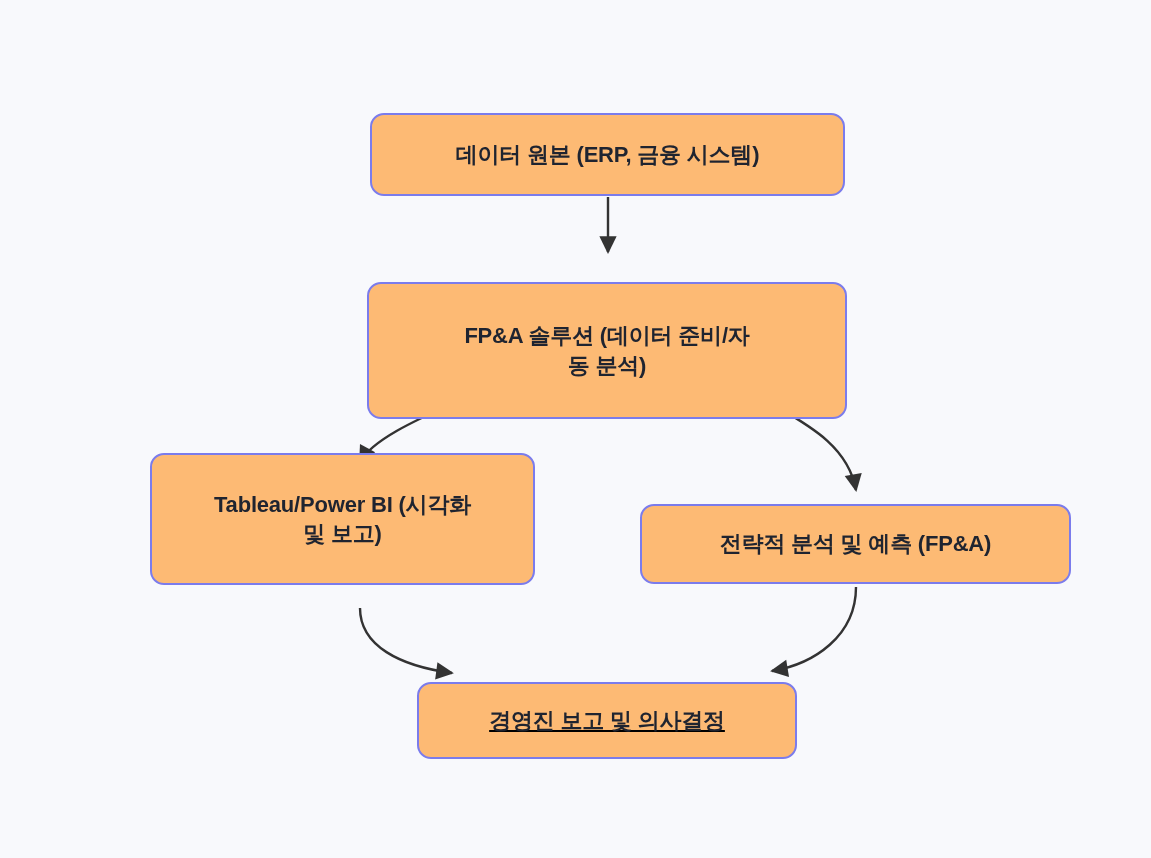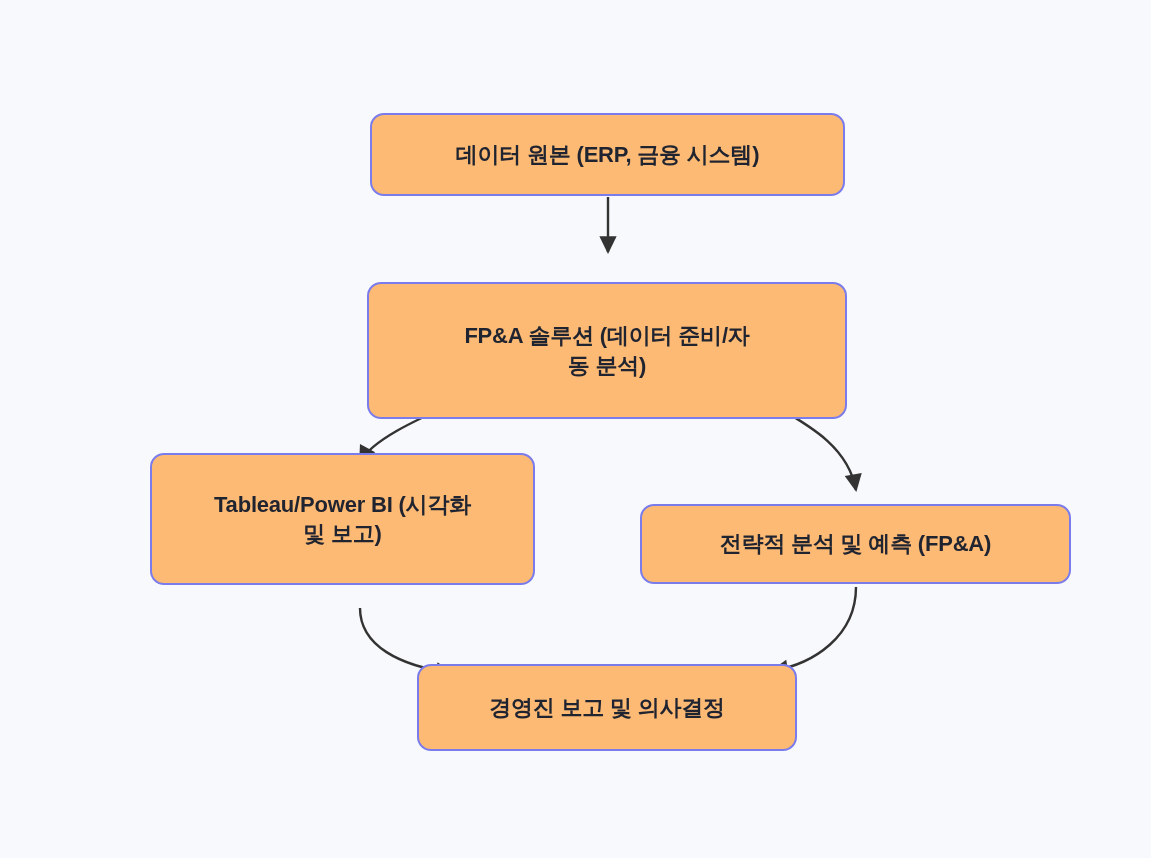--- a/index.html
+++ b/index.html
@@ -60,21 +60,21 @@
   #node-strategy {
     left: 640px; top: 504px; width: 431px; height: 80px;
     overflow: hidden;
   }
   #node-strategy .node-label {
     white-space: nowrap;
     width: 452px;
     flex: 0 0 auto;
   }
   #node-decision {
-    left: 417px; top: 664px; width: 380px; height: 87px;
+    left: 417px; top: 682px; width: 380px; height: 77px; text-decoration: underline;
   }
 </style>
 </head>
 <body>
 
 <div id="canvas">
 
   <svg id="edges" viewBox="0 0 1151 858" width="1151" height="858">
     <defs>
       <marker id="arrowhead" markerWidth="9" markerHeight="9" refX="7.2" refY="4.5" orient="auto" markerUnits="strokeWidth">

